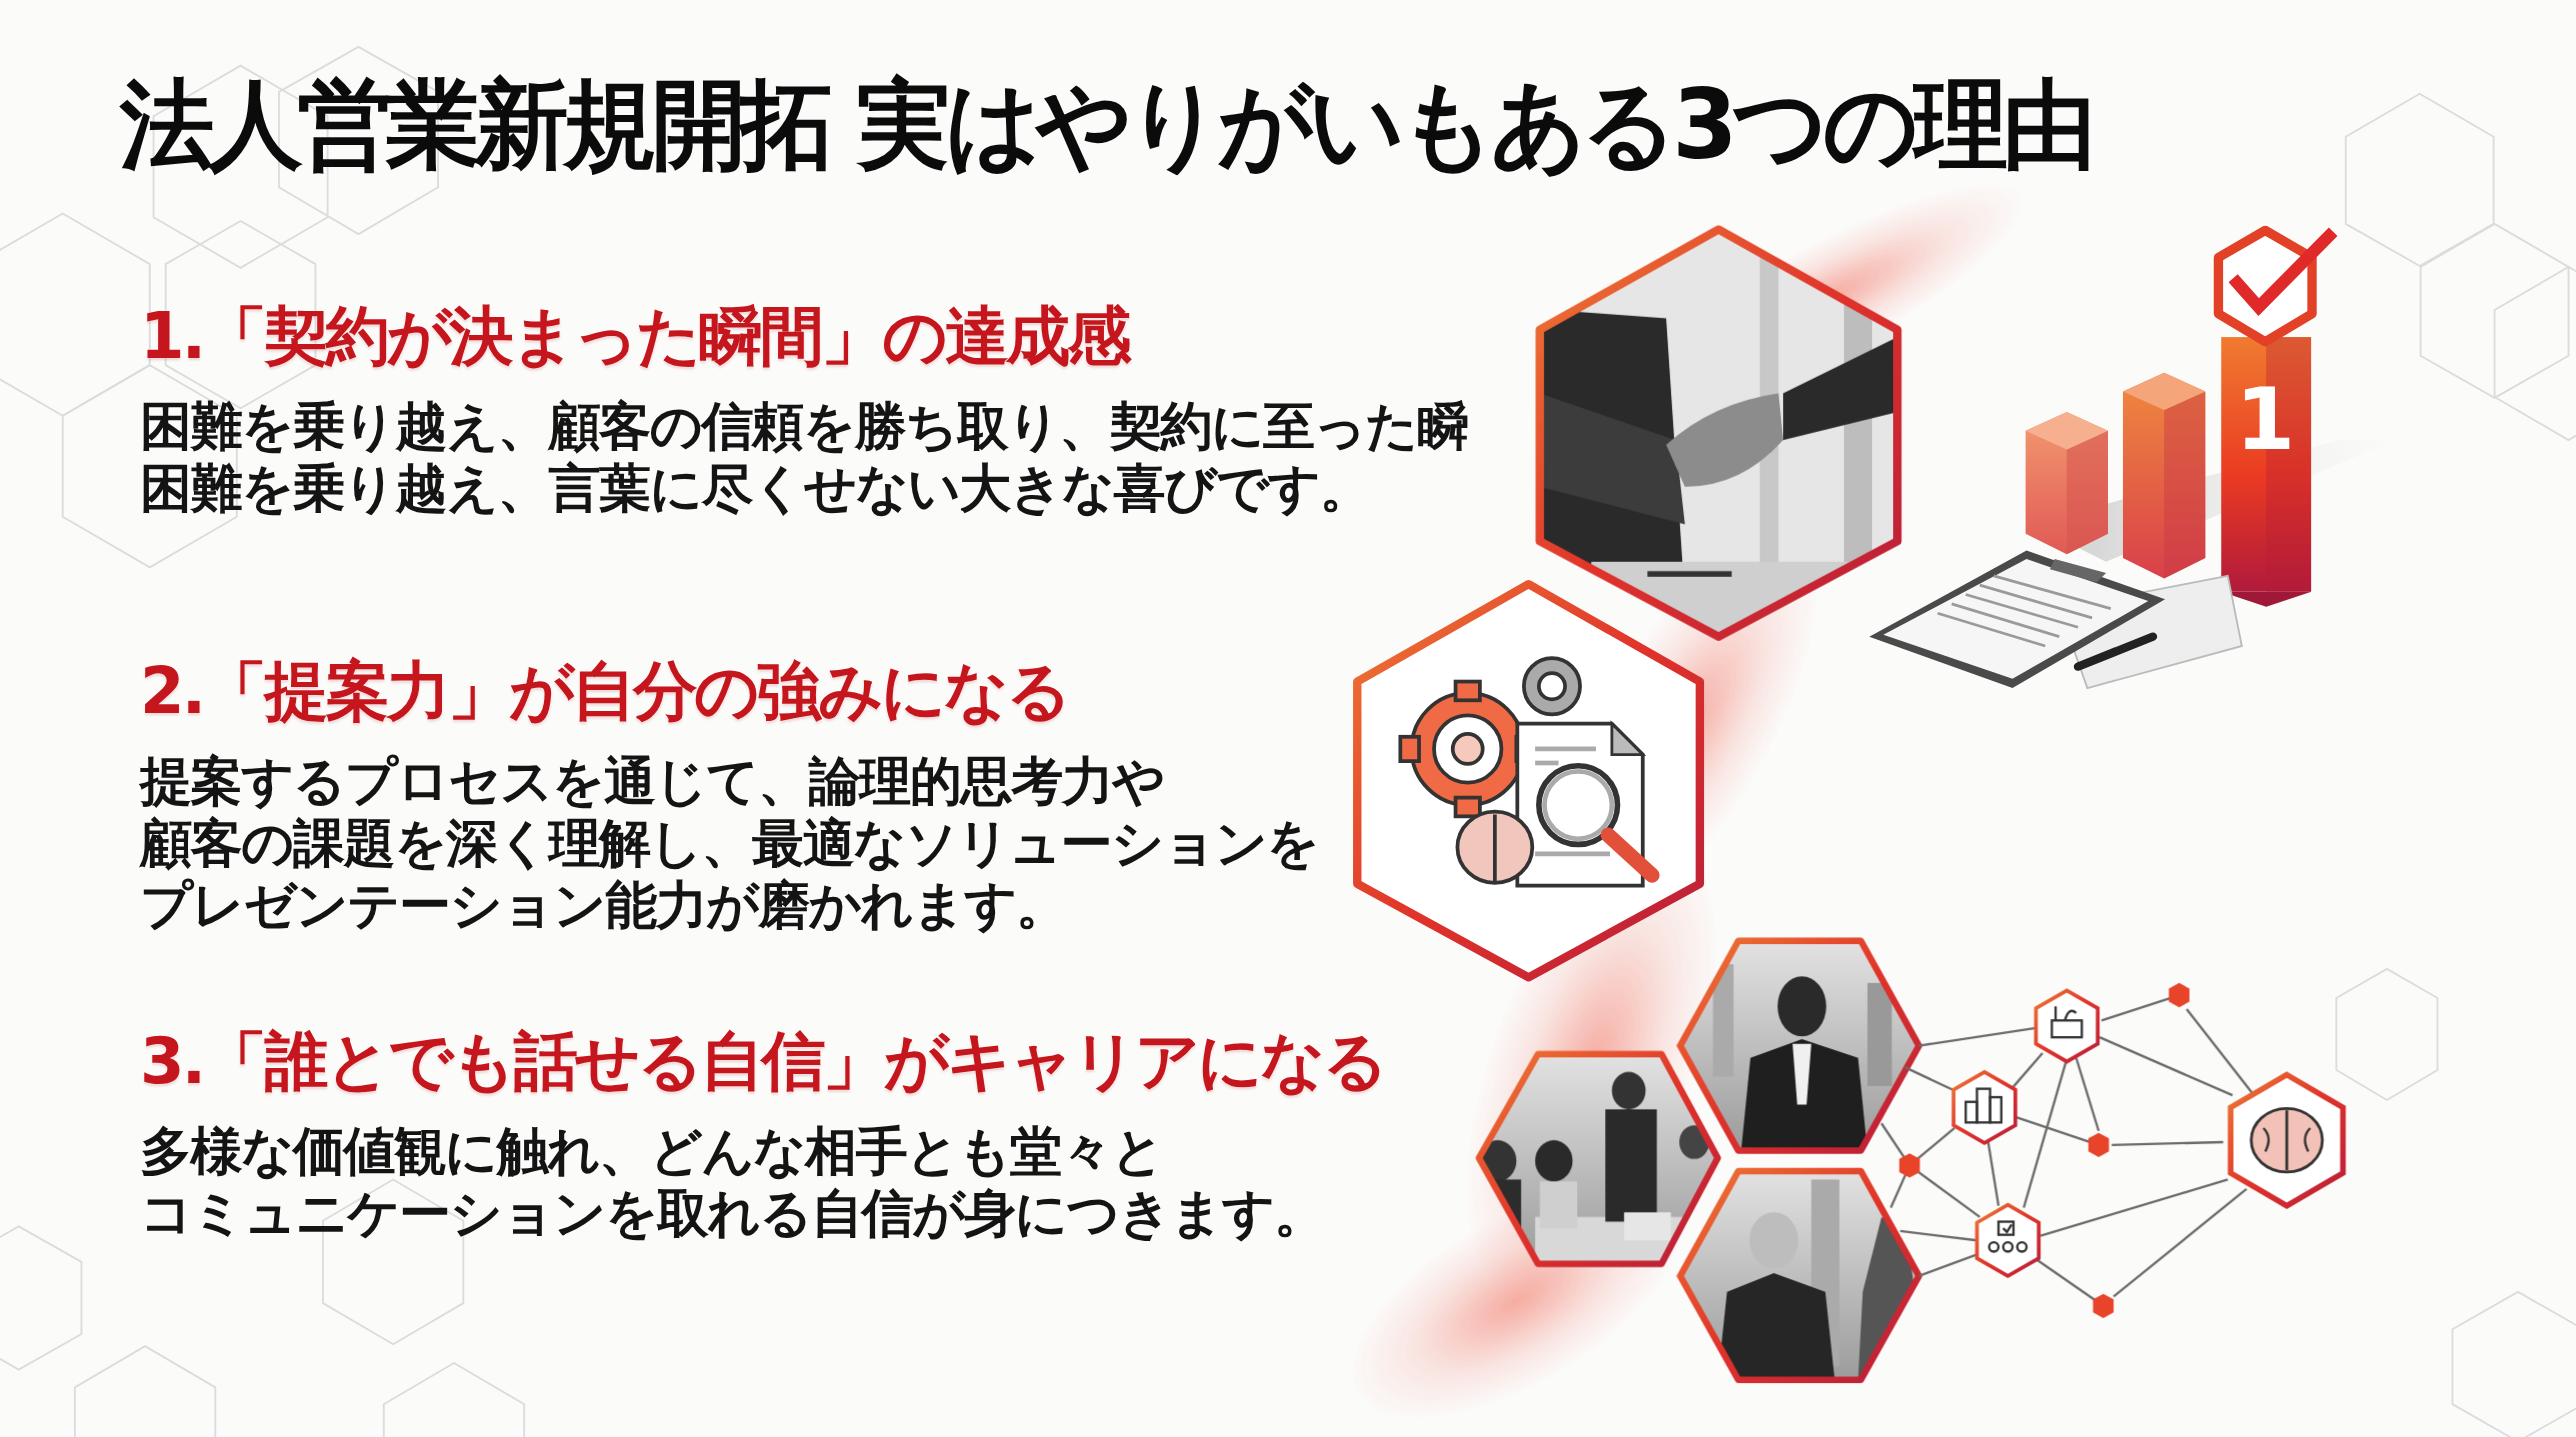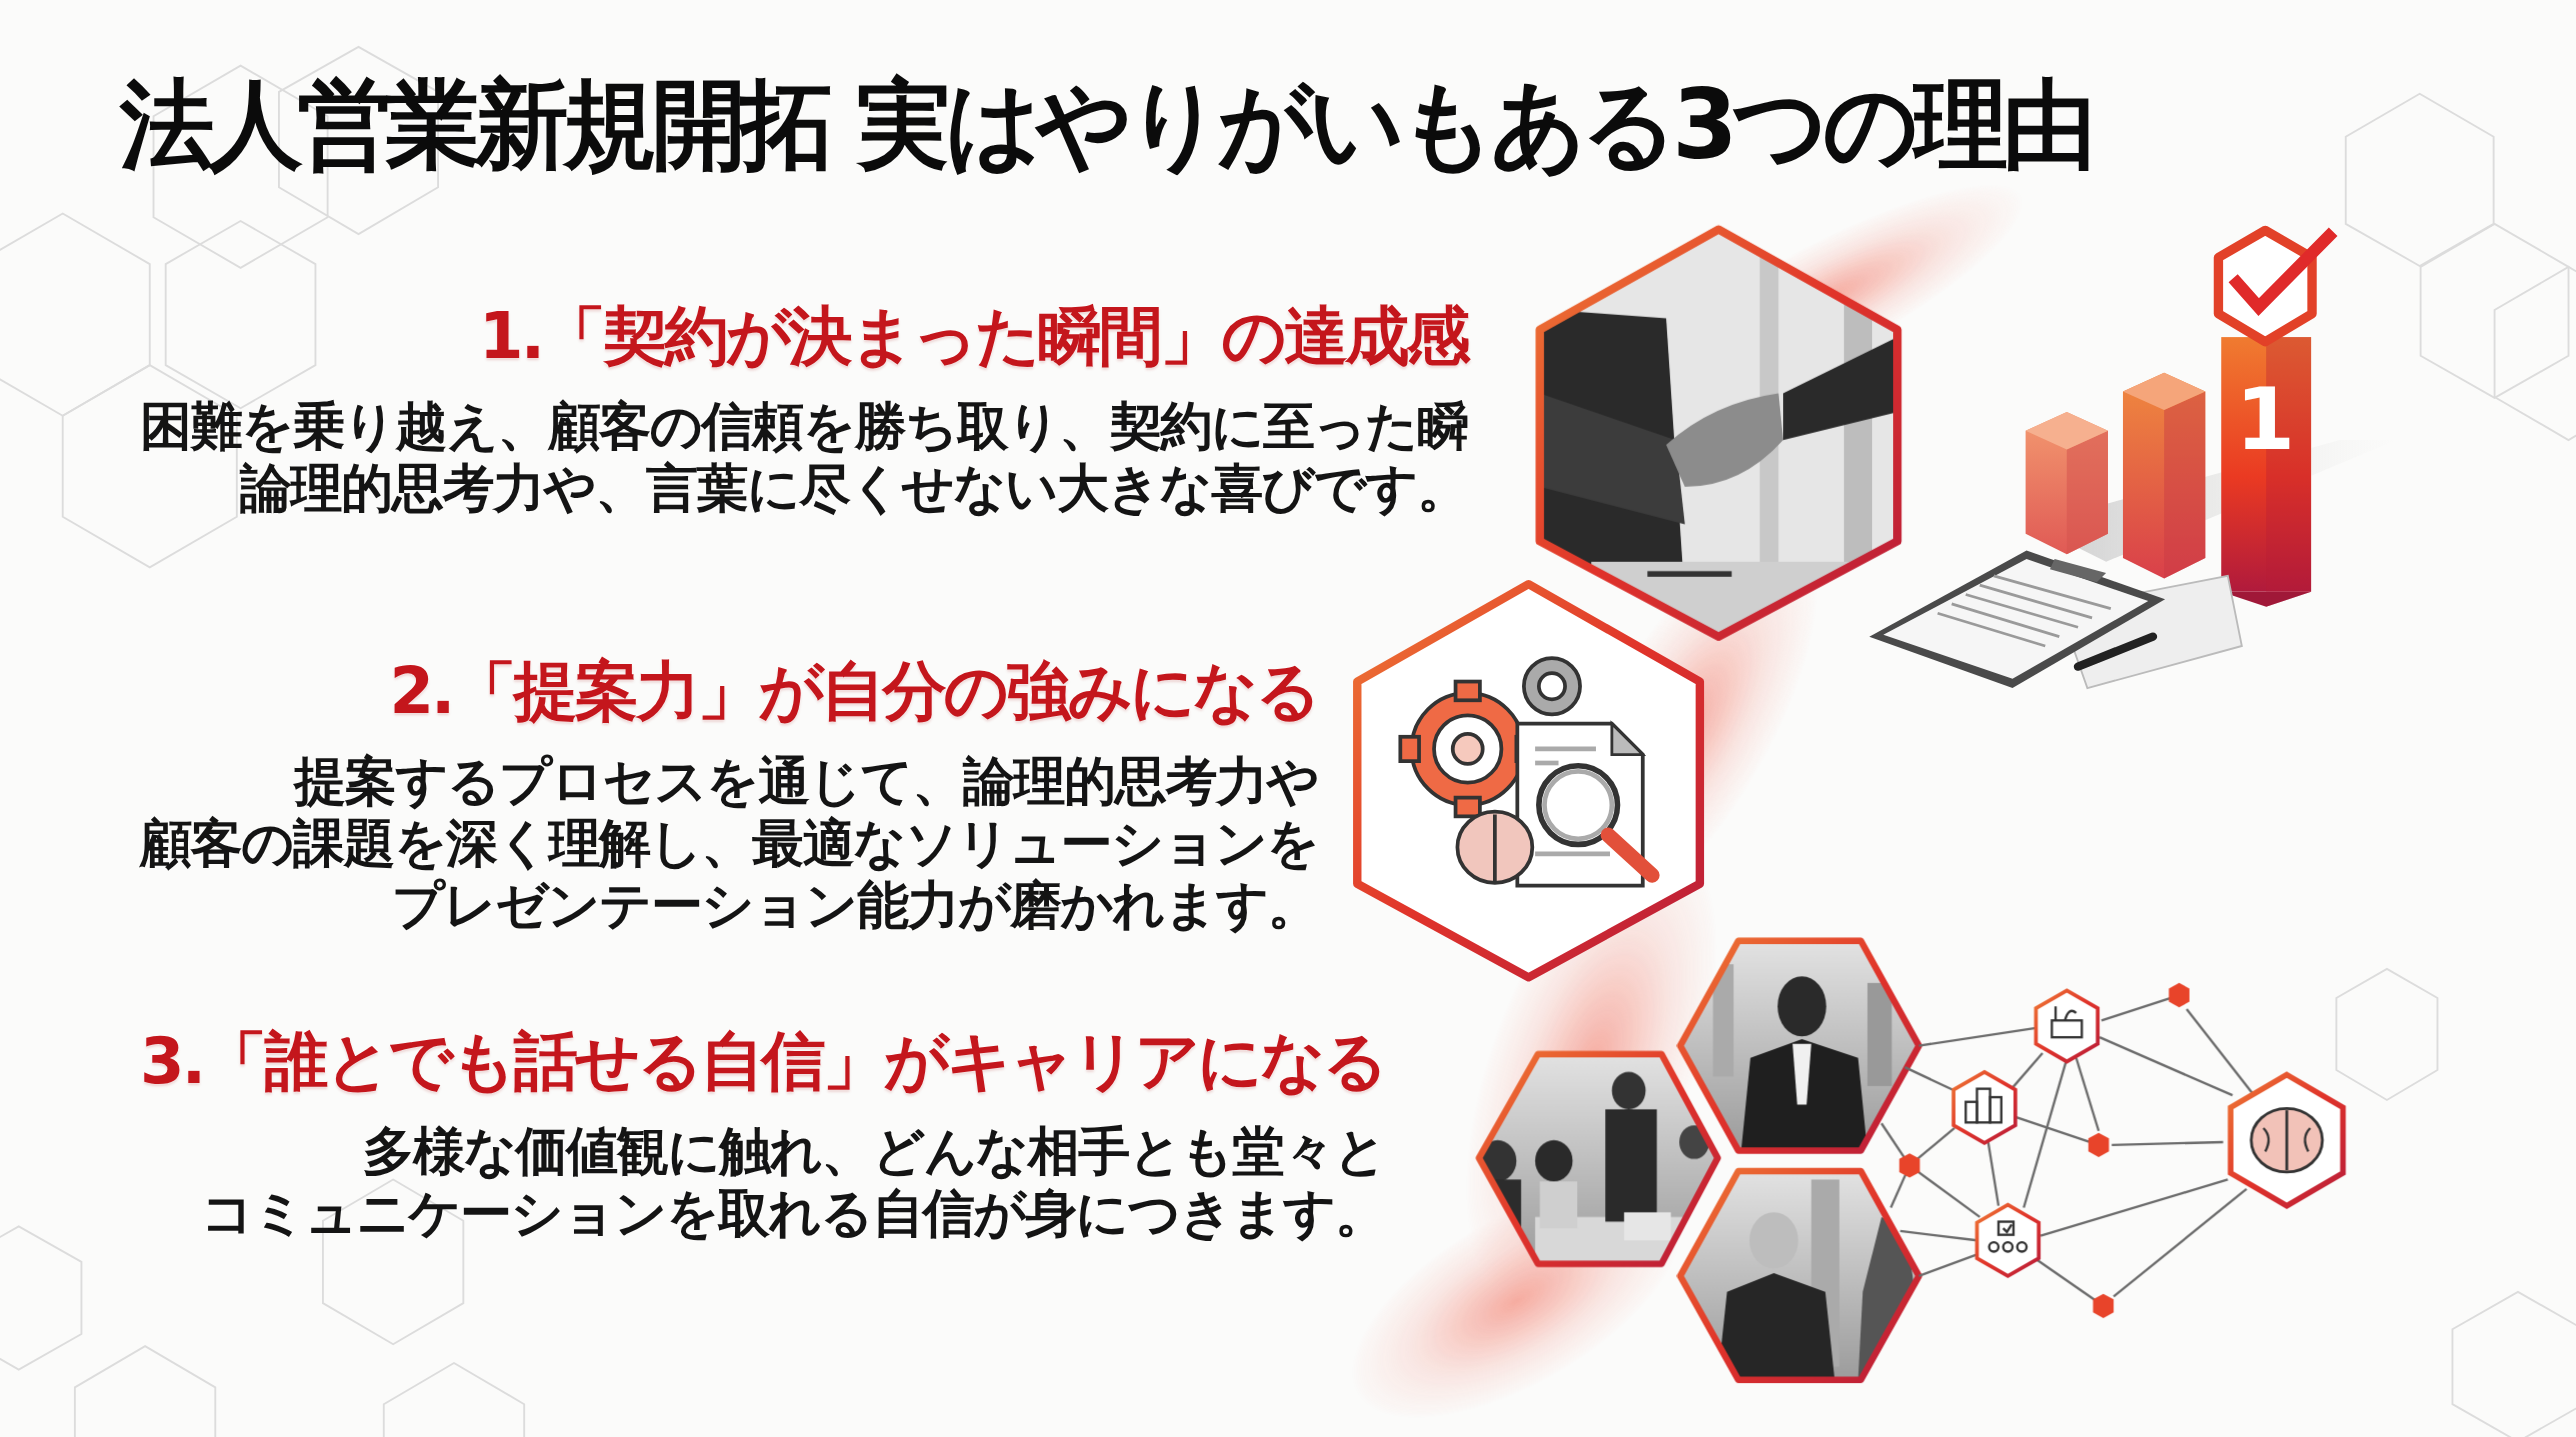--- a/index.html
+++ b/index.html
@@ -9,21 +9,21 @@
     font-family: "DejaVu Sans", "Liberation Sans", sans-serif;
     position: relative;
   }
   #bg-svg { position: absolute; left: 0; top: 0; width: 2576px; height: 1438px; }
   .title {
     position: absolute; left: 120px; top: 67px;
     font-size: 97px; font-weight: 900; color: #0b0b0b;
     letter-spacing: -5.6px; white-space: nowrap; line-height: 1.2;
     transform: scaleX(0.97); transform-origin: left;
   }
-  .section { position: absolute; left: 140px; text-align: right; }
+  .section { position: absolute; left: 140px; }
   .sec-heading {
     font-size: 64px; font-weight: 700; color: #c4161c;
     white-space: nowrap; letter-spacing: -2.8px; line-height: 1.2;
     text-shadow: 0 0 1.9px #fff, 0 1.9px 2.8px rgba(160,0,0,0.18);
   }
   .sec-body { margin-top: 20.6px; }
   .sec-line {
     font-size: 52px; font-weight: 700; color: #141414; white-space: nowrap;
     letter-spacing: -1.4px; line-height: 62px;
   }
@@ -295,21 +295,21 @@
     <path d="M2418,1205 Q2428,1215 2420,1230 M2468,1205 Q2458,1215 2466,1230" stroke="#333" stroke-width="2.5" fill="none"></path>
   </g>
 </svg>
 
 <div class="title">法人営業新規開拓 実はやりがいもある3つの理由</div>
 
 <div class="section" style="top:298px;">
   <div class="sec-heading">1.「契約が決まった瞬間」の達成感</div>
   <div class="sec-body">
     <div class="sec-line">困難を乗り越え、顧客の信頼を勝ち取り、契約に至った瞬</div>
-    <div class="sec-line">論理的思考力や、言葉に尽くせない大きな喜びです。</div>
+    <div class="sec-line">困難を乗り越え、言葉に尽くせない大きな喜びです。</div>
   </div>
 </div>
 
 <div class="section" style="top:637px;margin-top:16px;">
   <div class="sec-heading">2.「提案力」が自分の強みになる</div>
   <div class="sec-body">
     <div class="sec-line">提案するプロセスを通じて、論理的思考力や</div>
     <div class="sec-line">顧客の課題を深く理解し、最適なソリューションを</div>
     <div class="sec-line">プレゼンテーション能力が磨かれます。</div>
   </div>

